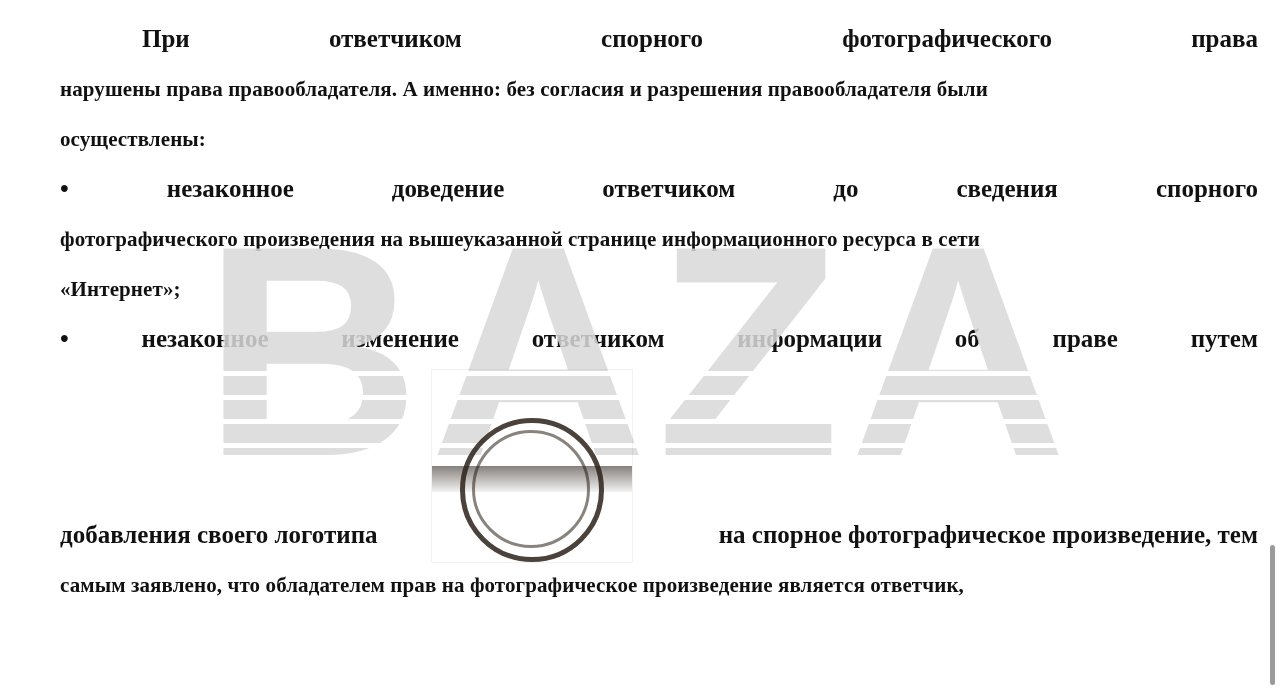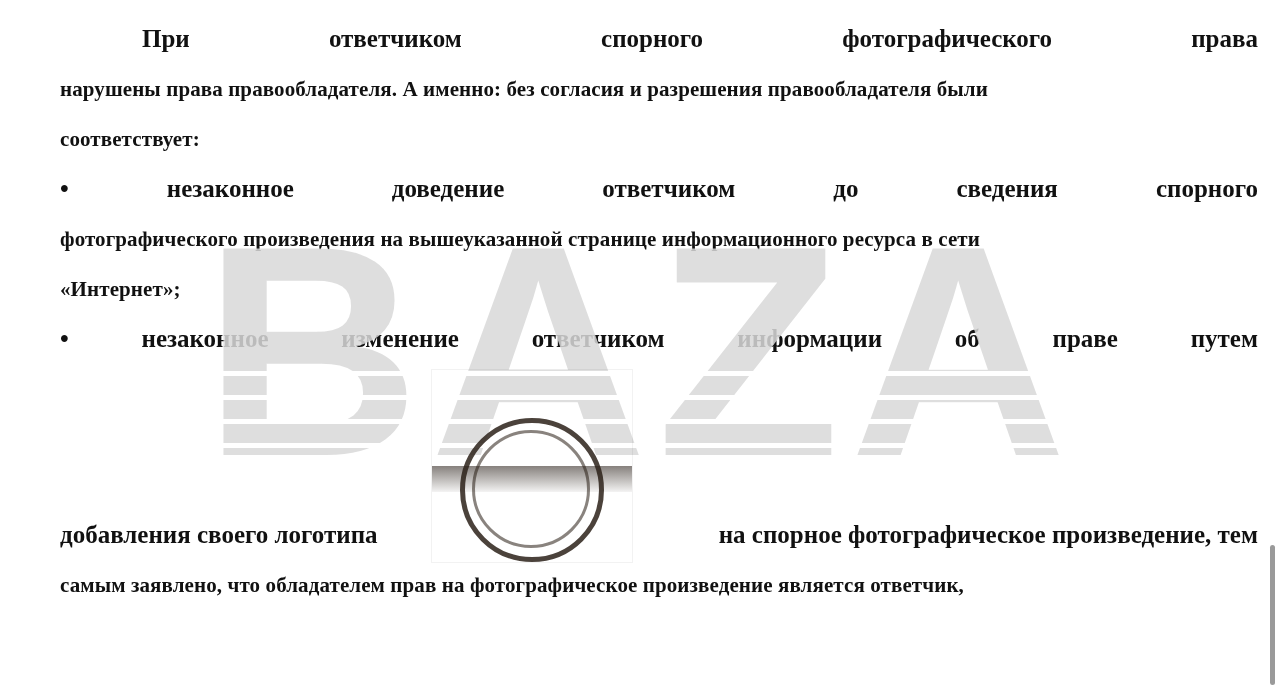--- a/index.html
+++ b/index.html
@@ -139,21 +139,21 @@
 
   <div>
     <div class="justify-line" style="padding-left:82px;">
       <span>При</span>
       <span>ответчиком</span>
       <span>спорного</span>
       <span>фотографического</span>
       <span>права</span>
     </div>
     <p class="para">нарушены права правообладателя. А именно: без согласия и разрешения правообладателя были</p>
-    <p class="para">соответствует:</p>
+    <p class="para">осуществлены:</p>
   </div>
 
   <div>
     <div class="justify-line">
       <span class="bullet-marker">•</span>
       <span>незаконное</span>
       <span>доведение</span>
       <span>ответчиком</span>
       <span>до</span>
       <span>сведения</span>

